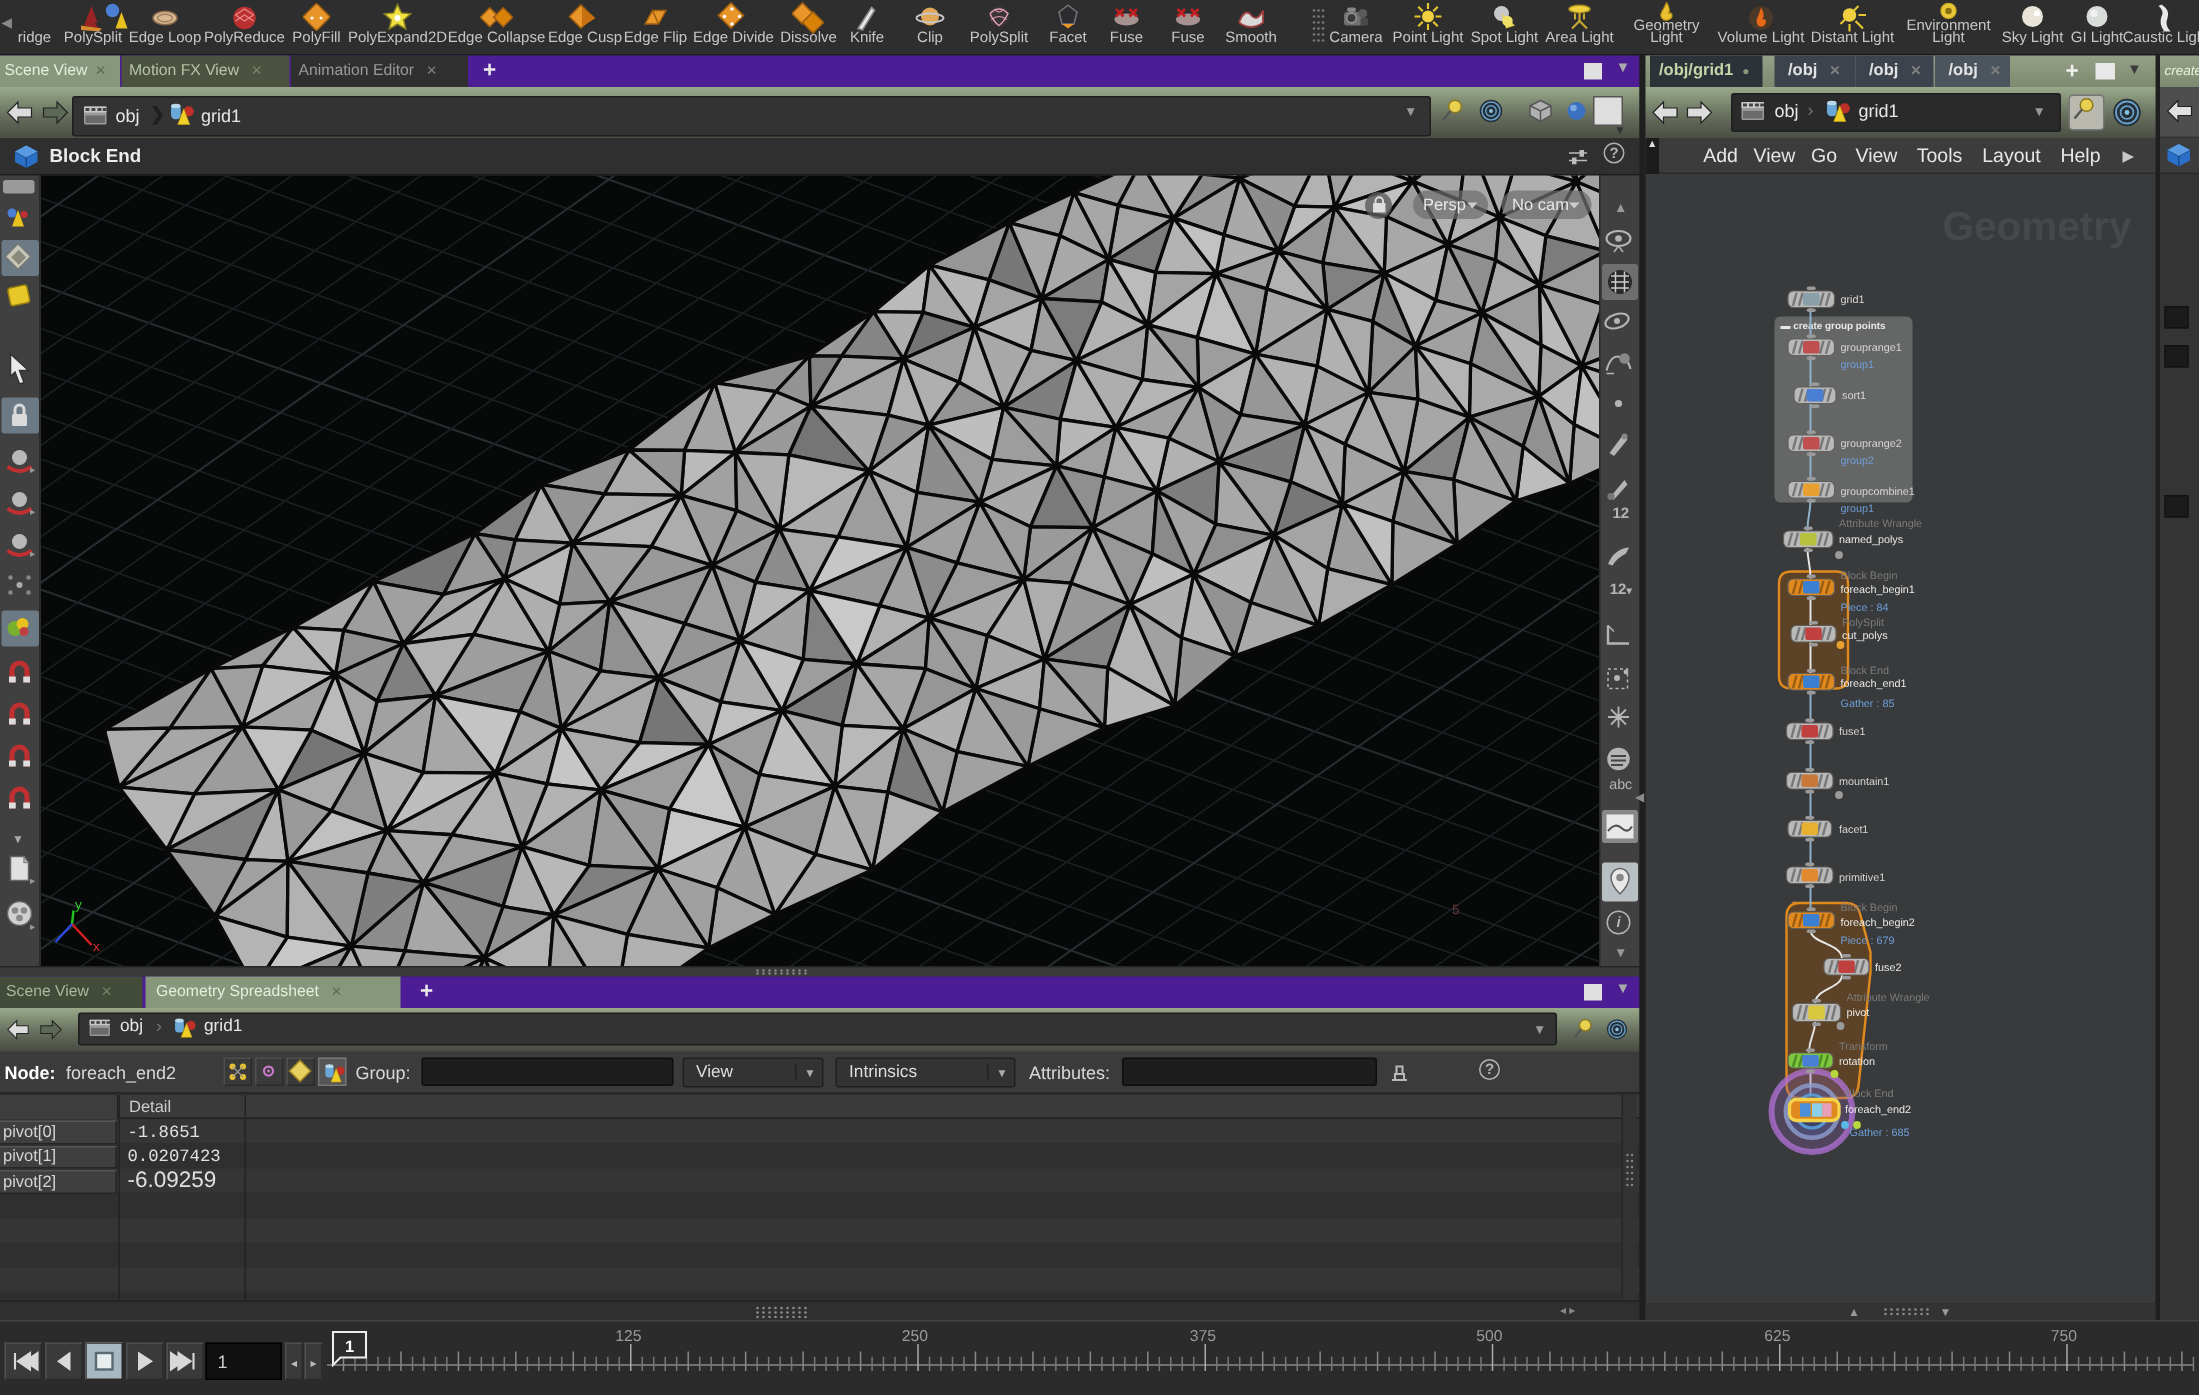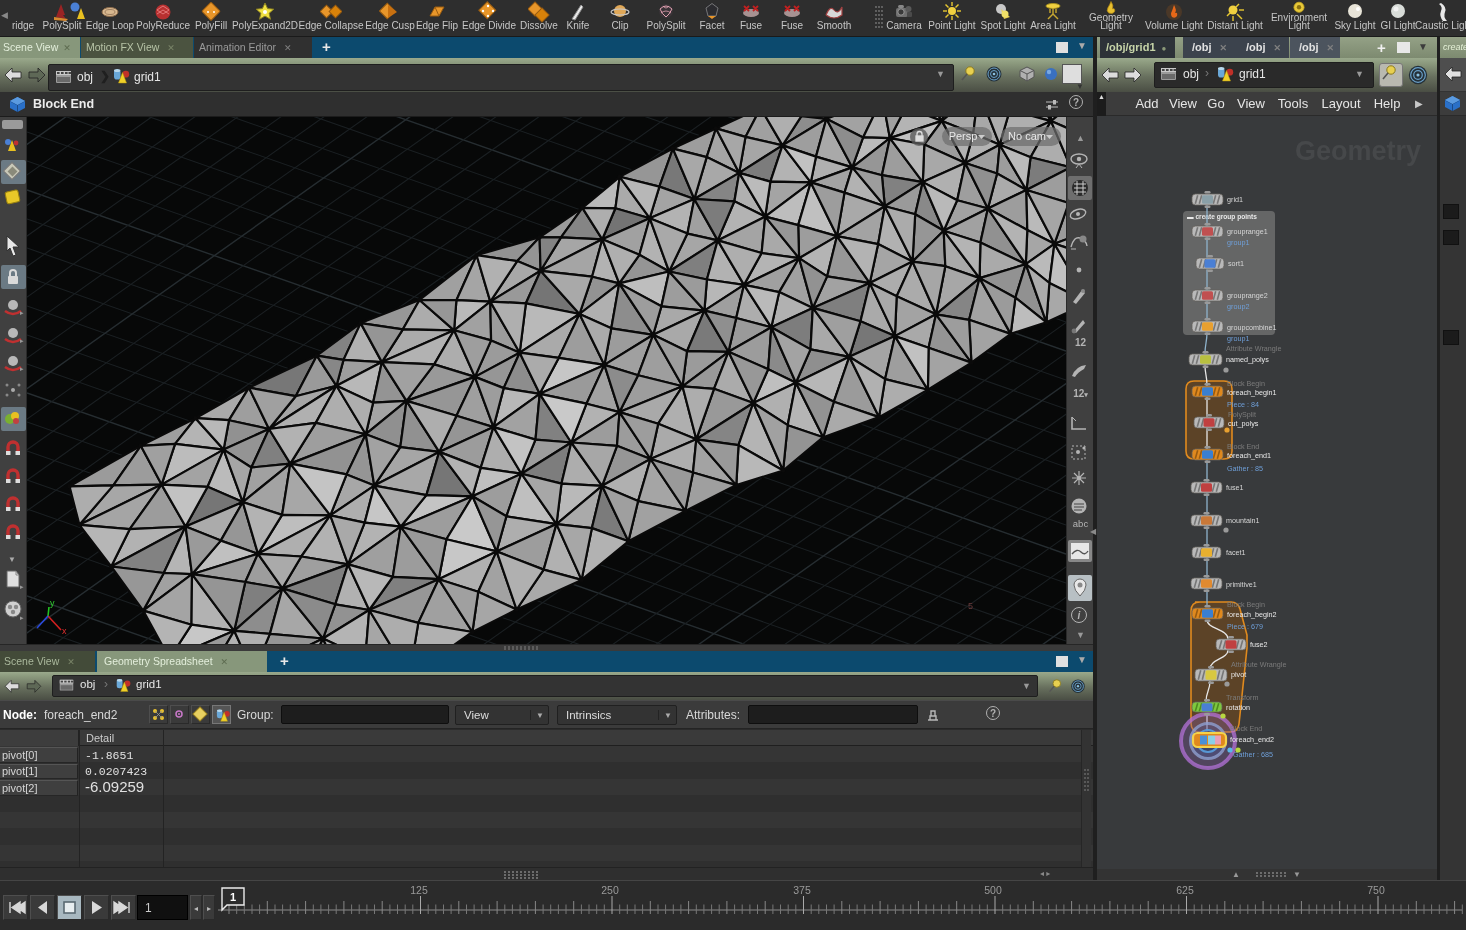--- a/index.html
+++ b/index.html
@@ -1,20 +1,20 @@
 <!DOCTYPE html>
 <html><head><meta charset="utf-8"><style>
 html,body{margin:0;padding:0;width:1466px;height:930px;background:#2b2b2b;font-family:'Liberation Sans',sans-serif;overflow:hidden}
 #stage{position:relative;width:1466px;height:930px}
 div{box-sizing:border-box}
 #shelf{position:absolute;left:0;top:0;width:1466px;height:37px;background:#2e2e2e;border-bottom:1px solid #1a1a1a}
 .shitem{position:absolute;top:0;width:90px;height:36px;text-align:center}
 .shicon{position:absolute;left:0;right:0;top:1px;height:22px}
 .shlab{position:absolute;left:0;right:0;color:#c6c6c6;font-size:10px;line-height:8px}
-.tabbar{position:absolute;height:21px;background:#0c4a6e}
+.tabbar{position:absolute;height:21px;background:#4c1d95}
 .tab{position:absolute;top:0;height:21px;font-size:11px;line-height:21px;padding-left:7px;color:#999}
 .tab .x{color:#808080;font-size:9px;margin-left:8px}
 .greenbar{position:absolute;height:34px;background:linear-gradient(#9aa98c 0%,#8b997d 16%,#68705e 55%,#4a4e44 100%)}
 .pathfield{position:absolute;background:#333333;border:1px solid #1e1e1e;border-radius:2px;color:#e4e4e4;font-size:12px}
 .ptxt{position:absolute;top:4px;color:#e6e6e6;font-size:12px}
 .combo{position:absolute;background:#333;border:1px solid #202020;border-radius:2px;color:#ddd;font-size:11.5px}
 .fld{position:absolute;background:#1d1d1d;border:1px solid #0e0e0e;border-radius:2px}
 .btn{position:absolute;background:#3a3a3a;border:1px solid #2a2a2a;border-top-color:#4e4e4e;border-left-color:#4e4e4e}
 </style></head><body>
 <div id="stage">

